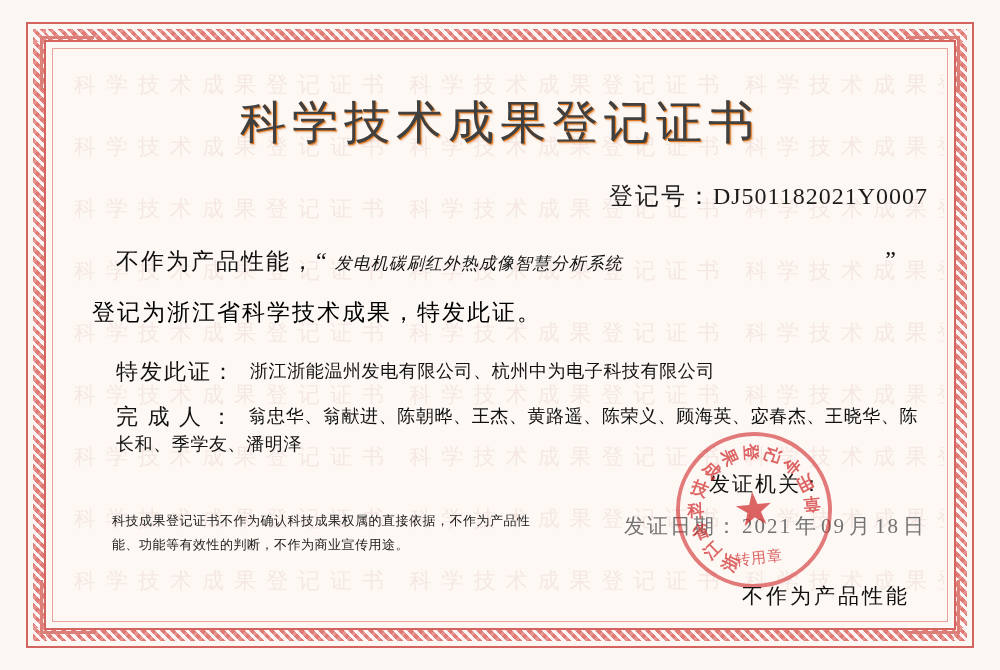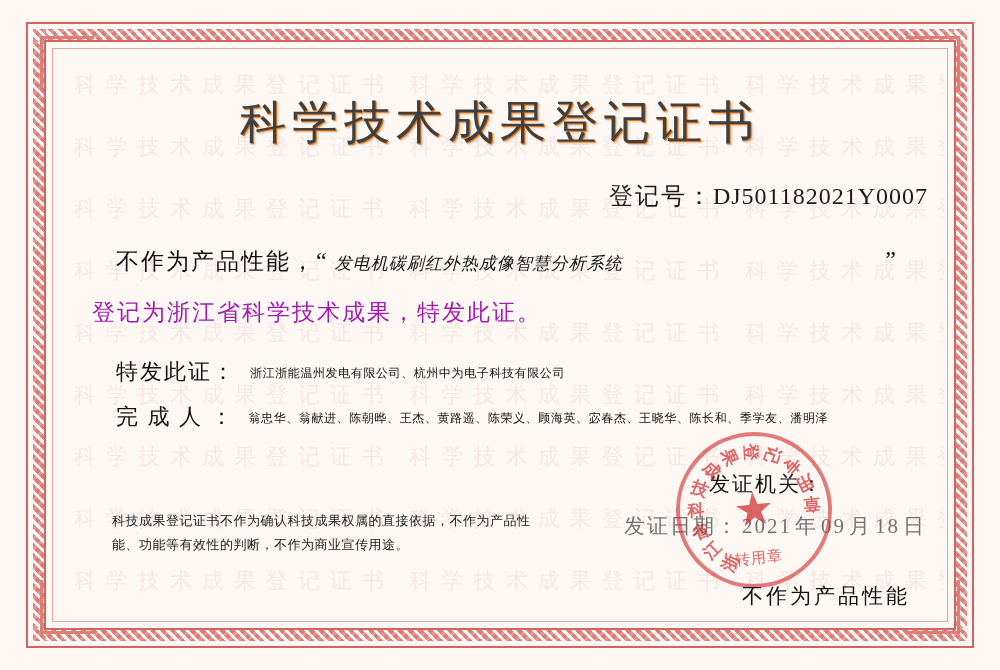--- a/index.html
+++ b/index.html
@@ -146,36 +146,36 @@
     float: right;
     font-size: 24px;
     margin-right: 26px;
   }
 
   .para2 {
     position: absolute;
     top: 243px;
     left: 36px;
     font-size: 23px;
-    color: #a21caf;
+    color: #000000;
     letter-spacing: 2px;
   }
 
   .field {
     position: absolute;
     left: 60px;
     right: 20px;
     color: #111;
   }
   .field .flabel {
     font-size: 22px;
     letter-spacing: 2px;
   }
   .field .fvalue {
-    font-size: 12px;
+    font-size: 18px;
     letter-spacing: 0.6px;
     padding-left: 14px;
     vertical-align: 2px;
   }
   .field-unit { top: 303px; }
   .field-people { top: 348px; }
 
   .disclaimer {
     position: absolute;
     left: 56px;

